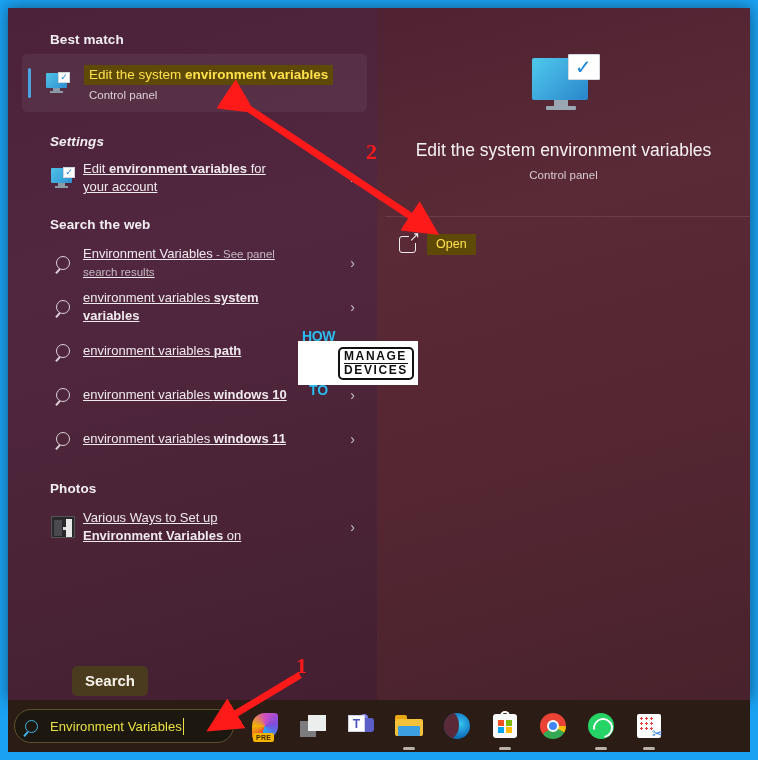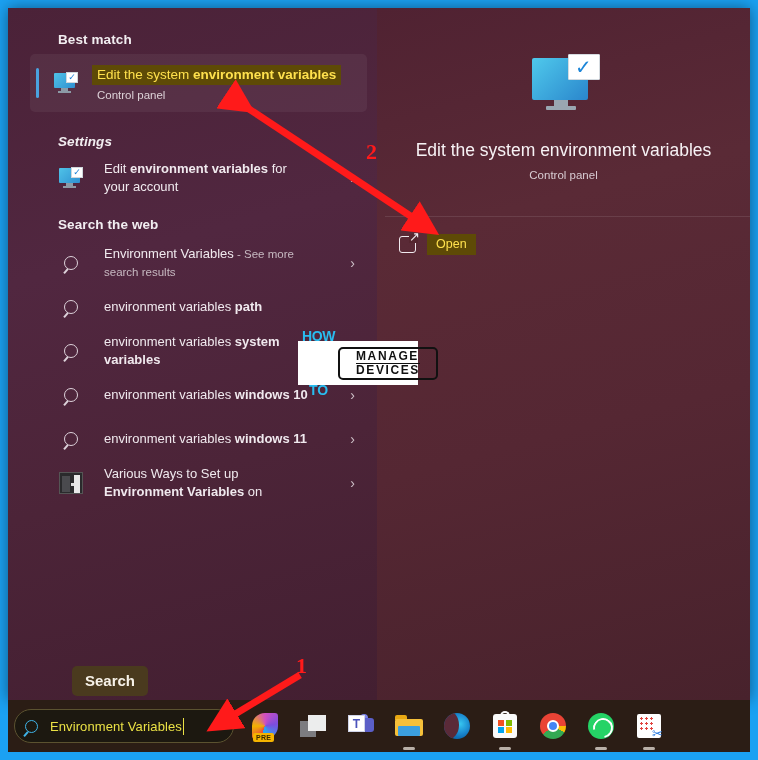--- a/index.html
+++ b/index.html
@@ -72,21 +72,21 @@
     background: linear-gradient(160deg, #4b2238 0%, #4d2339 22%, #50263a 45%, #4b2434 70%, #40202c 100%);
     box-shadow: 0 0 14px rgba(0,0,0,.45);
   }
 
   
   #results-col {
     width: 369px;
     height: 100%;
     position: relative;
     background: linear-gradient(165deg, #4b2238 0%, #512740 35%, #4c2438 65%, #431f31 100%);
-    padding: 22px 0 0 12px;
+    padding: 22px 0 0 4px;
   }
 
   
   #preview-col {
     flex: 1;
     height: 100%;
     position: relative;
     background: linear-gradient(165deg, #502232 0%, #5a2a36 30%, #552733 60%, #48222c 100%);
   }
 
@@ -144,25 +144,26 @@
     position: relative;
     display: flex;
     align-items: center;
     min-height: 44px;
     margin: 0 10px;
     padding: 4px 0 4px 28px;
     border-radius: 4px;
   }
   .row .ico { width: 26px; flex: 0 0 26px; display:flex; align-items:center; justify-content:center;}
   .row .label {
-    margin-left: 20px;
+    margin-left: 7px;
     font-size: 13px;
     color: #f0e9ee;
     line-height: 18px;
     max-width: 228px;
+    text-decoration: underline;
   }
   .row .label b { font-weight: bold; }
   .row .label .muted { color: #c6b8c0; font-size: 11.5px; }
   .chev {
     position: absolute;
     right: 12px; top: 50%;
     transform: translateY(-50%);
     color: #cdbfc7;
     font-size: 14px;
   }
@@ -238,21 +239,21 @@
     display: flex; flex-direction: column;
     align-items: center; justify-content: center;
     margin-right: 3px;
     gap: 40px;
   }
   #wm-howto .how { color: #29bdf0; font-weight: bold; font-size: 14px; line-height: 13px; letter-spacing:-.4px;}
   #wm-howto .to  { color: #29bdf0; font-weight: bold; font-size: 14px; line-height: 14px; }
   #wm-box {
     border: 2px solid #111;
     border-radius: 5px;
-    padding: 1px 16px;
+    padding: 1px 4px;
     display: flex; flex-direction: column;
     justify-content: center;
   }
   #wm-box .l1, #wm-box .l2 {
     color: #111; font-weight: bold;
     font-size: 12px; line-height: 13px;
     letter-spacing: 1.6px;
   }
   #wm-box .l2 { border-top: 1.5px solid #111; }
 
@@ -558,56 +559,57 @@
         <div class="label"><span>Edit </span><b>environment variables</b><span> for</span><br><span>your account</span></div>
         <div class="chev">›</div>
       </div>
 
       <div class="section-header" id="hdr-web">Search the web</div>
 
       <div class="row">
         <div class="ico">
             <div class="mag"></div>
           </div>
-        <div class="label"><span>Environment Variables</span><span class="muted"> - See more</span><br><span class="muted">search results</span></div>
+        <div class="label"><span>Environment Variables</span><span class="muted"> - See panel</span><br><span class="muted">search results</span></div>
         <div class="chev">›</div>
       </div>
 
       <div class="row">
         <div class="ico">
             <div class="mag"></div>
           </div>
-        <div class="label"><span>environment variables </span><b>path</b></div>
-        <div class="chev"></div>
+        <div class="label"><span>environment variables </span><b>system variables</b></div>
+        <div class="chev">›</div>
       </div>
 
       <div class="row">
         <div class="ico">
             <div class="mag"></div>
           </div>
-        <div class="label"><span>environment variables </span><b>system variables</b></div>
-        <div class="chev">›</div>
+        <div class="label"><span>environment variables </span><b>path</b></div>
+        <div class="chev"></div>
       </div>
 
       <div class="row">
         <div class="ico">
             <div class="mag"></div>
           </div>
         <div class="label"><span>environment variables </span><b>windows 10</b></div>
         <div class="chev">›</div>
       </div>
 
       <div class="row">
         <div class="ico">
             <div class="mag"></div>
           </div>
         <div class="label"><span>environment variables </span><b>windows 11</b></div>
         <div class="chev">›</div>
       </div>
 
+      <div class="section-header" id="hdr-photos">Photos</div>
 
       <div class="row">
         <div class="ico">
           <div class="photo-thumb">
               <div class="pt-l"></div>
               <div class="pt-r"></div>
               <div class="pt-d"></div>
             </div>
         </div>
         <div class="label"><span>Various Ways to Set up</span><br><b>Environment Variables</b><span> on</span></div>

